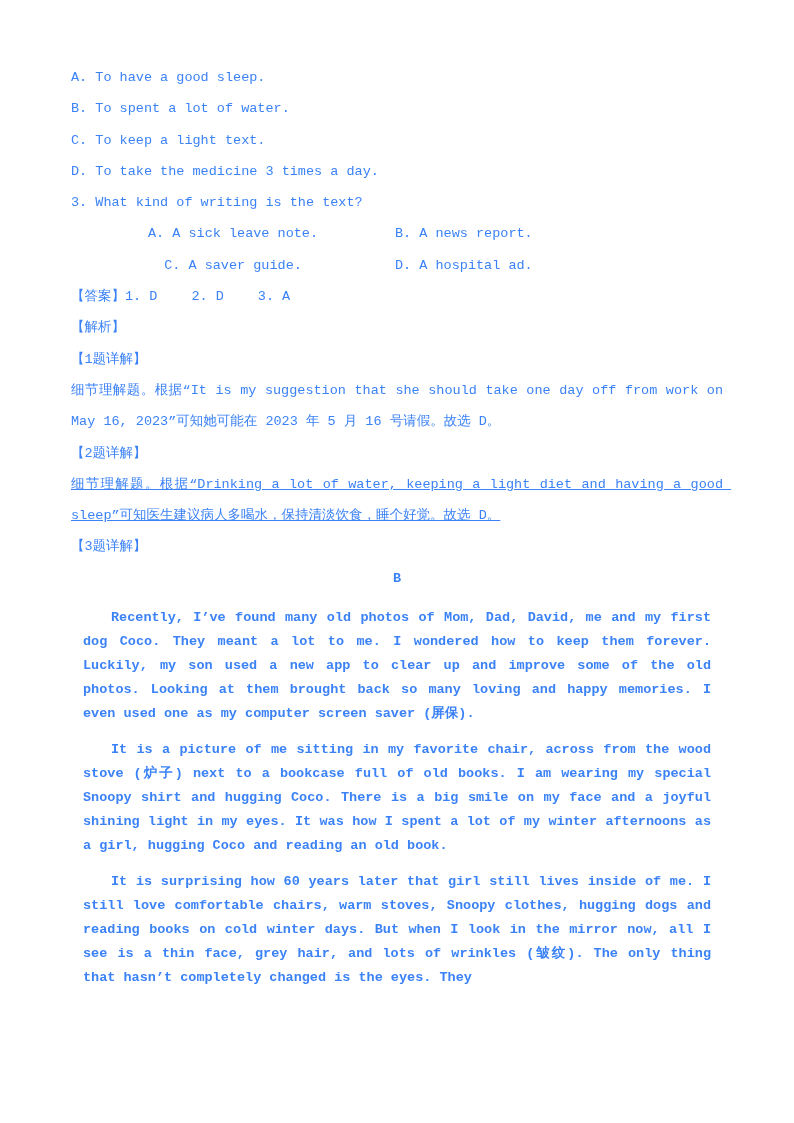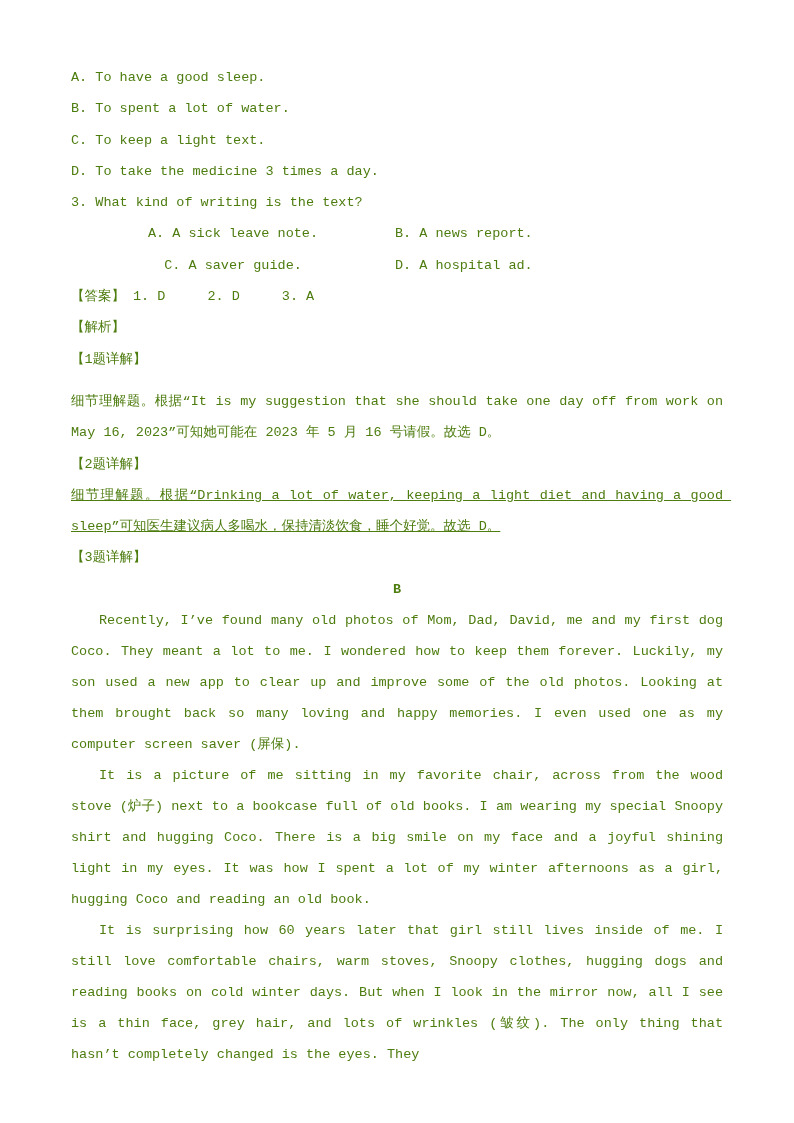--- a/index.html
+++ b/index.html
@@ -5,21 +5,21 @@
   html, body {
     margin: 0;
     padding: 0;
     background: #ffffff;
   }
   .page {
     position: relative;
     width: 794px;
     height: 1123px;
     background: #ffffff;
-    color: #4d7c0f;
+    color: #3b82f6;
     font-family: "Liberation Mono", "DejaVu Sans Mono", monospace;
     font-size: 13.5px;
     overflow: hidden;
     box-sizing: border-box;
   }
   .content {
     padding: 62px 71px 0 71px;
   }
   .ln {
     line-height: 31.3px;
@@ -31,32 +31,32 @@
     line-height: 31.3px;
     text-align: center;
   }
   .optrow .left-col {
     width: 324px;
     flex: 0 0 324px;
   }
   .ans-item {
     display: inline-block;
     margin-right: 34px;
-    margin-left: 8px;
   }
   .section-heading {
     text-align: center;
     font-weight: bold;
     line-height: 31.3px;
   }
   .para {
-    line-height: 31px;
-    margin: 0;
+    line-height: 24px;
+    margin: 12px;
     text-align: justify;
     text-indent: 28px;
+    font-weight: bold;
   }
 </style>
 </head>
 <body>
 
 <div class="page">
   <div class="content">
 
     <div>
       <p class="ln">A. To have a good sleep.</p>
@@ -78,21 +78,21 @@
       </div>
     </div>
 
     <p class="ln"><span>【答案】</span><span class="ans-item">1. D</span><span class="ans-item">2. D</span><span class="ans-item">3. A</span></p>
 
     <p class="ln">【解析】</p>
 
 
     <div>
       <p class="ln">【1题详解】</p>
-      <p class="ln" style="text-align: justify; margin-top: 11px;">细节理解题。根据“It is my suggestion that she should take one day off from work on May 16, 2023”可知她可能在 2023 年 5 月 16 号请假。故选 D。</p>
+      <p class="ln" style="text-align: justify;">细节理解题。根据“It is my suggestion that she should take one day off from work on May 16, 2023”可知她可能在 2023 年 5 月 16 号请假。故选 D。</p>
       <p class="ln">【2题详解】</p>
       <p class="ln" style="text-align: justify; text-decoration: underline;">细节理解题。根据“Drinking a lot of water, keeping a light diet and having a good sleep”可知医生建议病人多喝水，保持清淡饮食，睡个好觉。故选 D。</p>
       <p class="ln">【3题详解】</p>
     </div>
 
     <p class="section-heading ln">B</p>
 
     <div>
       <p class="para">Recently, I’ve found many old photos of Mom, Dad, David, me and my first dog Coco. They meant a lot to me. I wondered how to keep them forever. Luckily, my son used a new app to clear up and improve some of the old photos. Looking at them brought back so many loving and happy memories. I even used one as my computer screen saver (屏保).</p>
       <p class="para">It is a picture of me sitting in my favorite chair, across from the wood stove (炉子) next to a bookcase full of old books. I am wearing my special Snoopy shirt and hugging Coco. There is a big smile on my face and a joyful shining light in my eyes. It was how I spent a lot of my winter afternoons as a girl, hugging Coco and reading an old book.</p>

